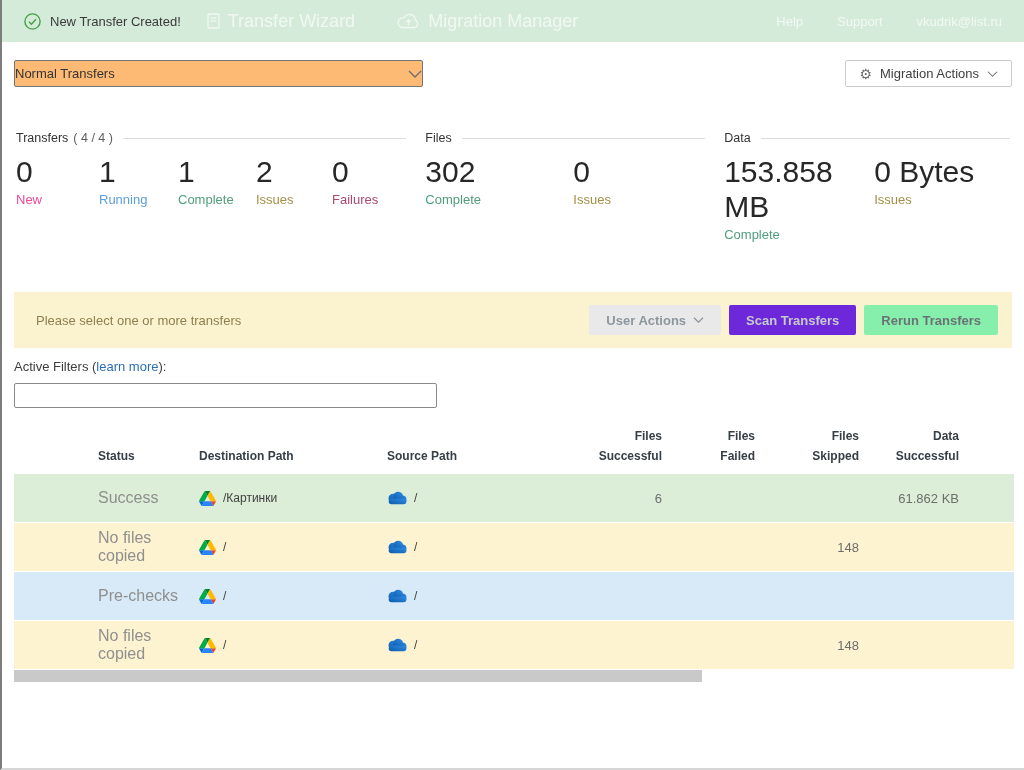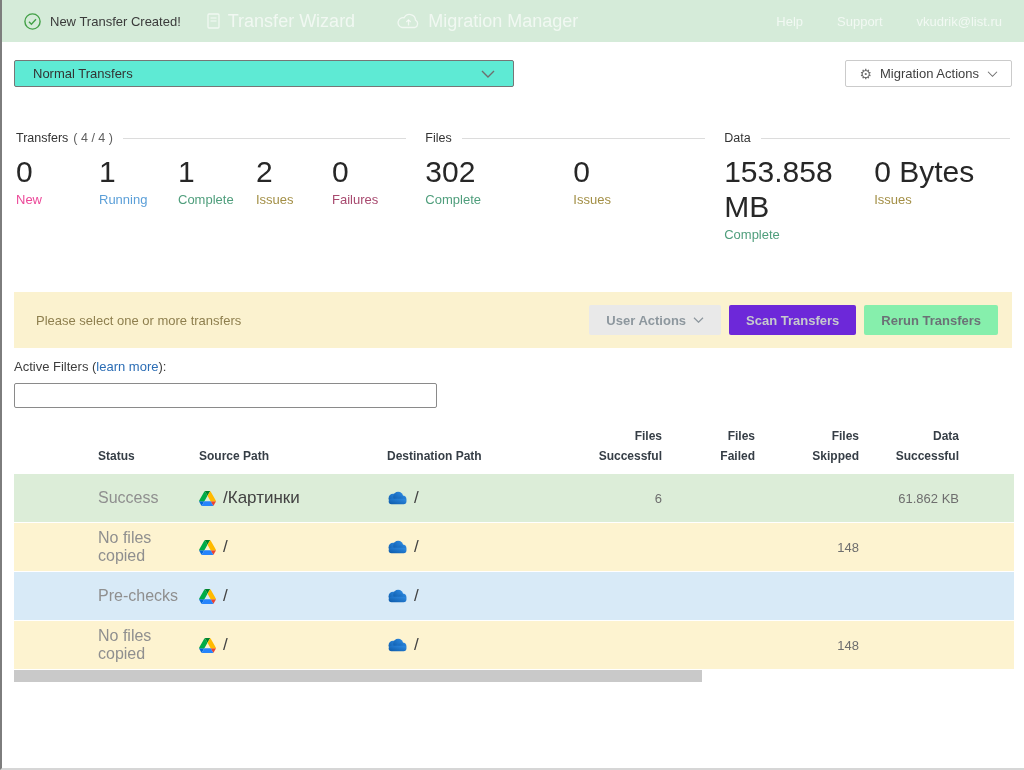--- a/index.html
+++ b/index.html
@@ -20,23 +20,23 @@
   }
   .toast{ display:flex; align-items:center; gap:9px; margin-left:22px; color:#3a3a3a; white-space:nowrap; }
   .ghost-nav{ display:flex; align-items:center; margin-left:26px; gap:42px; }
   .ghost-item{ display:flex; align-items:center; gap:8px; color:rgba(255,255,255,0.66); font-size:18px; white-space:nowrap; }
   .topbar-spacer{ flex:1; }
   .topbar-right{ display:flex; align-items:flex-end; gap:34px; margin-right:22px; }
   .topbar-right span{ color:rgba(255,255,255,0.68); font-size:13px; cursor:pointer; white-space:nowrap; }
   
   .toolbar{ margin:18px 12px 0 12px; display:flex; justify-content:space-between; align-items:center; }
   .select{
-    width:500px; height:27px; border:1px solid #767676; border-radius:2px; background:#5eead4;
+    width:409px; height:27px; border:1px solid #767676; border-radius:2px; background:#fdba74;
     display:flex; align-items:center; justify-content:space-between;
-    padding:0 18px; font-size:13px; color:#333; cursor:pointer;
+    padding:0 0; font-size:13px; color:#333; cursor:pointer;
   }
   .btn-outline{
     height:27px; border:1px solid #cbcbcb; border-radius:2px; background:#fff;
     display:flex; align-items:center; gap:8px; padding:0 13px;
     font-size:13px; color:#3f3f3f; cursor:pointer;
     font-family:inherit;
   }
   .gear{ color:#6f6f6f; font-size:14px; line-height:1; }
   .chev{ stroke:#6e6e6e; stroke-width:1.4; fill:none; }
   
@@ -81,21 +81,21 @@
   }
   .thead{ padding:6px 0 8px 0; align-items:end; }
   .thead .hc{ font-size:12px; font-weight:600; color:#363e46; line-height:20px; }
   .hc.num, .cell.num{ text-align:right; }
   .hc.status, .cell.status{ padding-left:84px; }
   .tr{ height:48px; margin-bottom:1px; cursor:pointer; }
   .row-success{ background:#dcedd8; }
   .row-warning{ background:#fdf3d0; }
   .row-info{ background:#d8eaf7; }
   .cell.status{ font-size:16px; color:#8f8f8f; }
-  .cell.path{ display:flex; align-items:center; gap:7px; font-size:17px; color:#424242; }
+  .cell.path{ display:flex; align-items:center; gap:7px; font-size:12px; color:#424242; }
   .cell.num{ font-size:13px; color:#6e6e6e; }
   .scrollbar{ margin-top:1px; width:1000px; height:12px; background:#ffffff; }
   .scroll-thumb{ width:688px; height:12px; background:#c9c9c9; cursor:pointer; }
   svg{ display:block; }
 </style>
 </head>
 <body>
 
 <header class="topbar">
   <div class="toast">
@@ -235,22 +235,22 @@
 <div class="filters">
   <div class="filters-label">
     <span>Active Filters (</span><a>learn more</a><span>):</span>
   </div>
   <input type="text" value="" style="">
 </div>
 
 <div class="tbl">
   <div class="trow thead">
     <div class="hc status">Status</div>
+    <div class="hc">Destination Path</div>
     <div class="hc">Source Path</div>
-    <div class="hc">Destination Path</div>
     <div class="hc num">
       <div>Files</div>
       <div>Successful</div>
     </div>
     <div class="hc num">
       <div>Files</div>
       <div>Failed</div>
     </div>
     <div class="hc num">
       <div>Files</div>

